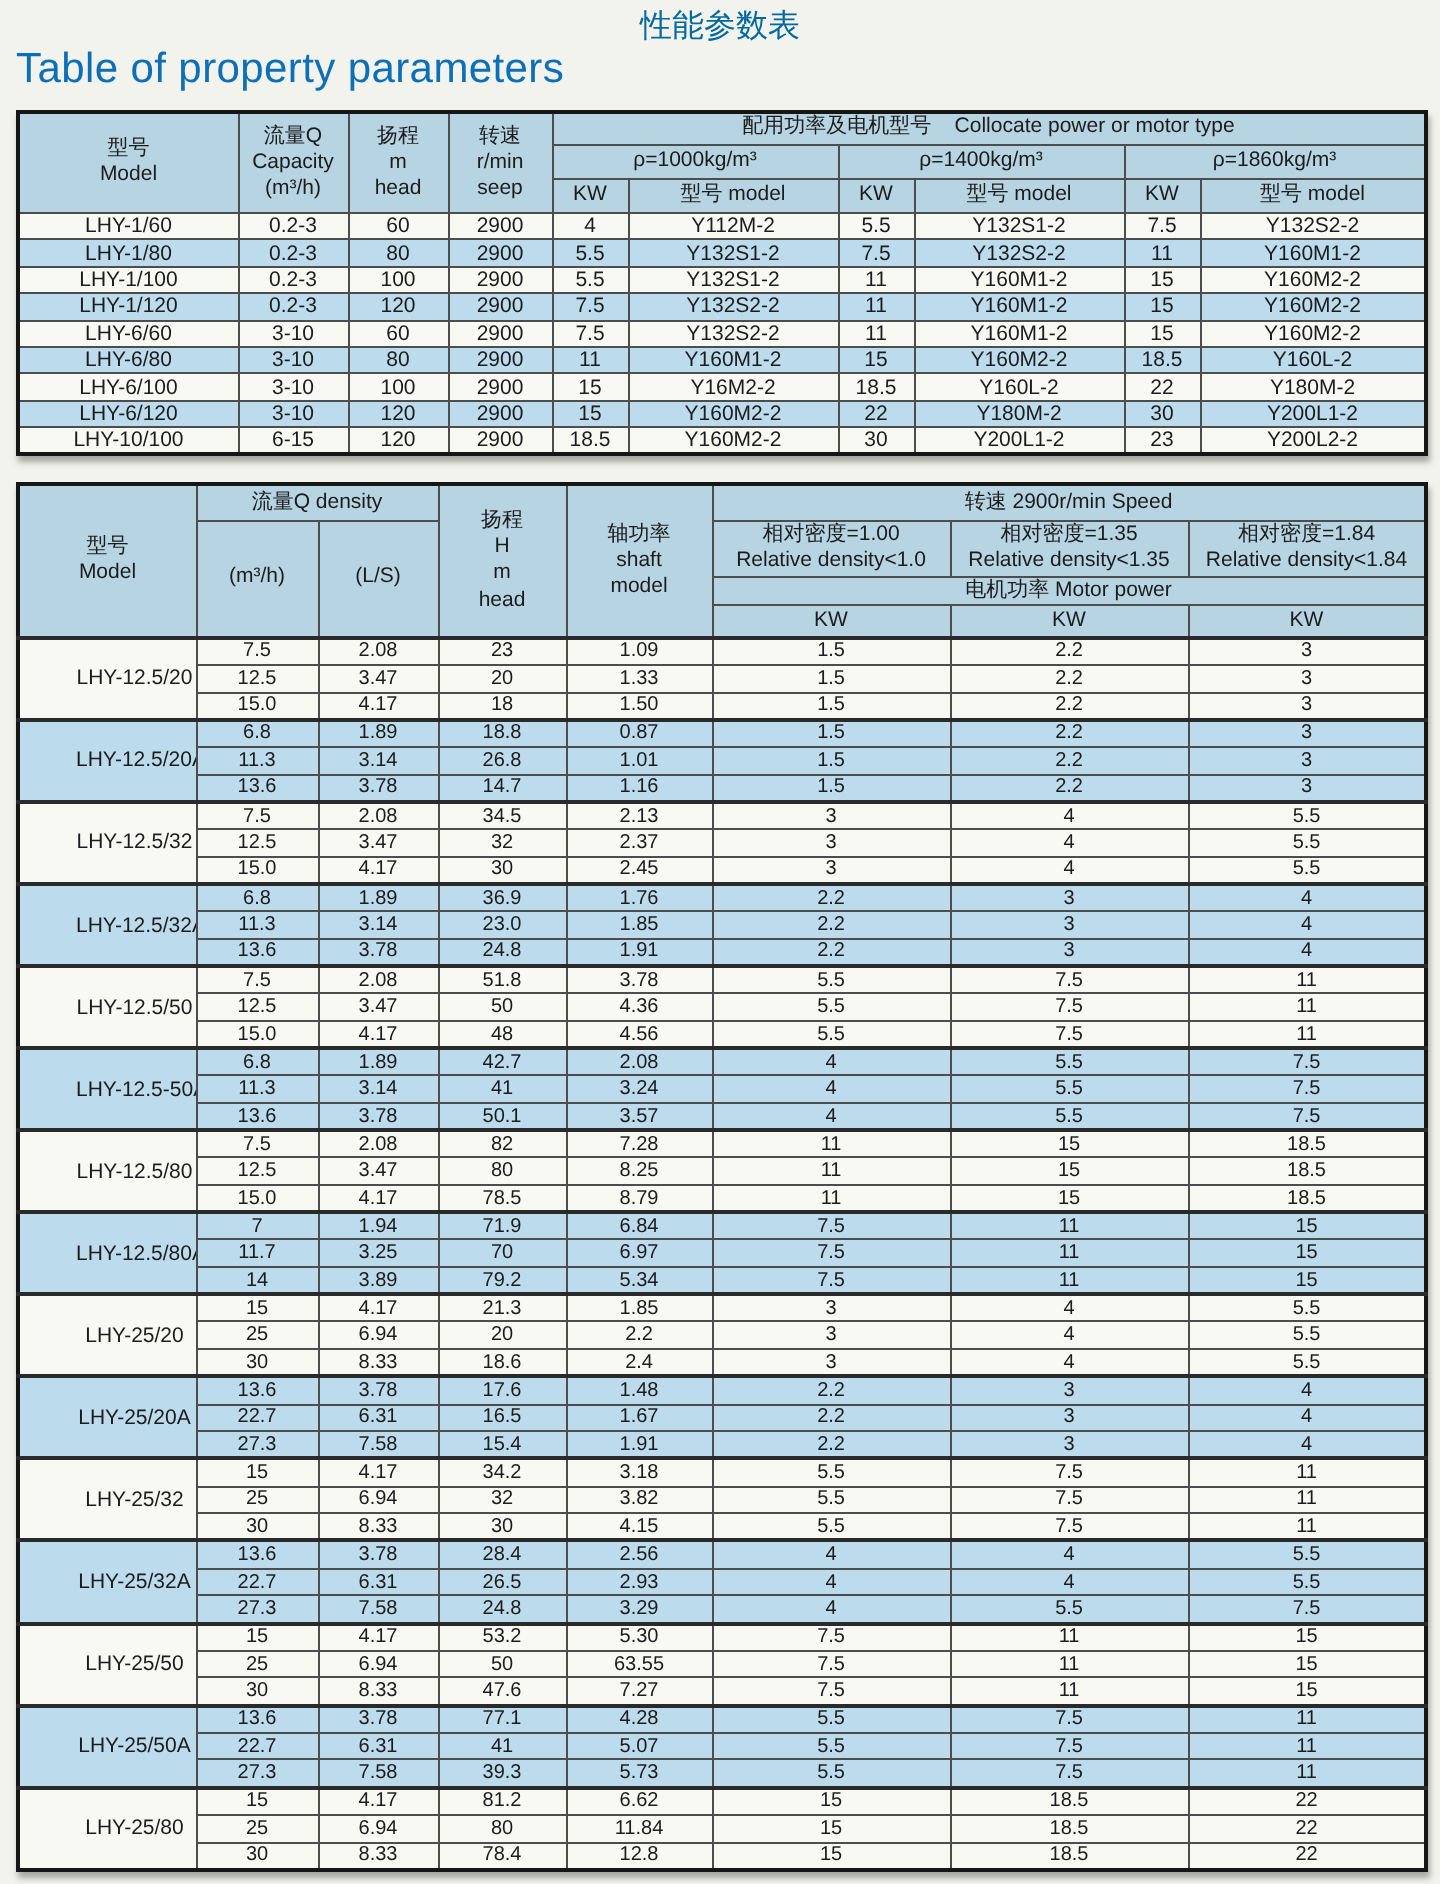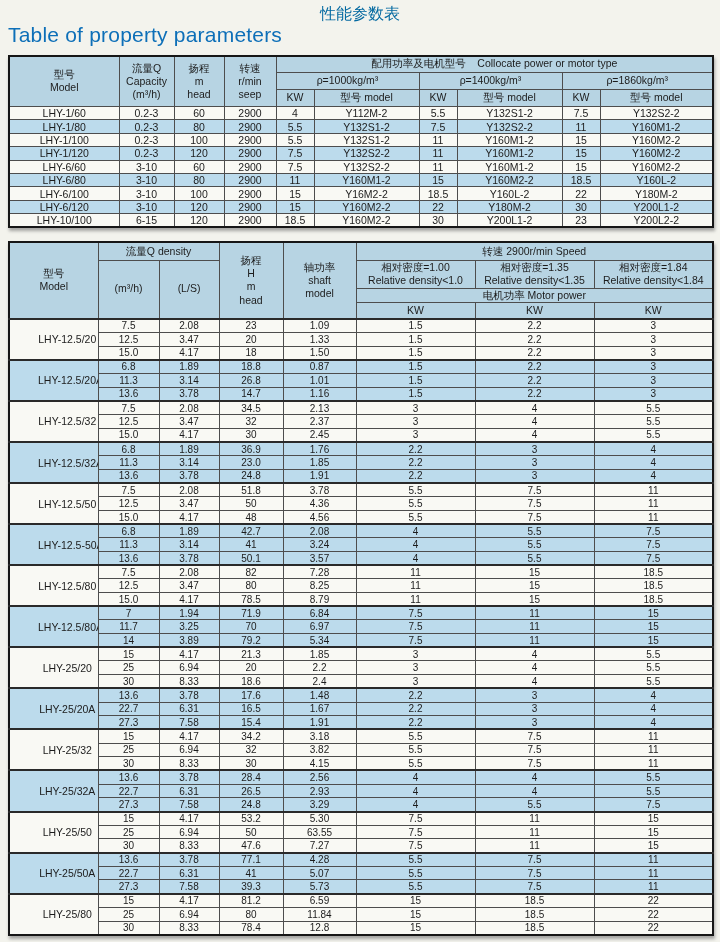--- a/index.html
+++ b/index.html
@@ -673,21 +673,21 @@
           <td>5.73</td>
           <td>5.5</td>
           <td>7.5</td>
           <td>11</td>
         </tr>
         <tr class="group-start">
           <td class="model-cell" rowspan="3">LHY-25/80</td>
           <td>15</td>
           <td>4.17</td>
           <td>81.2</td>
-          <td>6.59</td>
+          <td>6.62</td>
           <td>15</td>
           <td>18.5</td>
           <td>22</td>
         </tr>
         <tr>
           <td>25</td>
           <td>6.94</td>
           <td>80</td>
           <td>11.84</td>
           <td>15</td>

